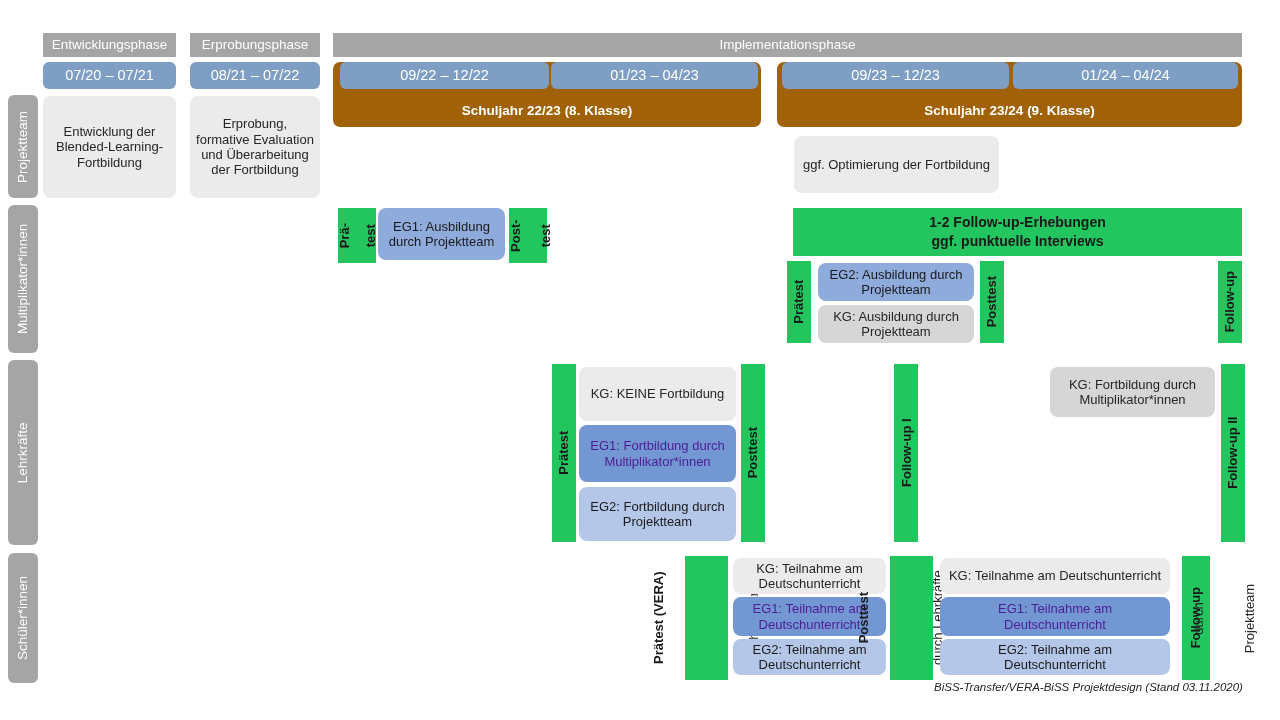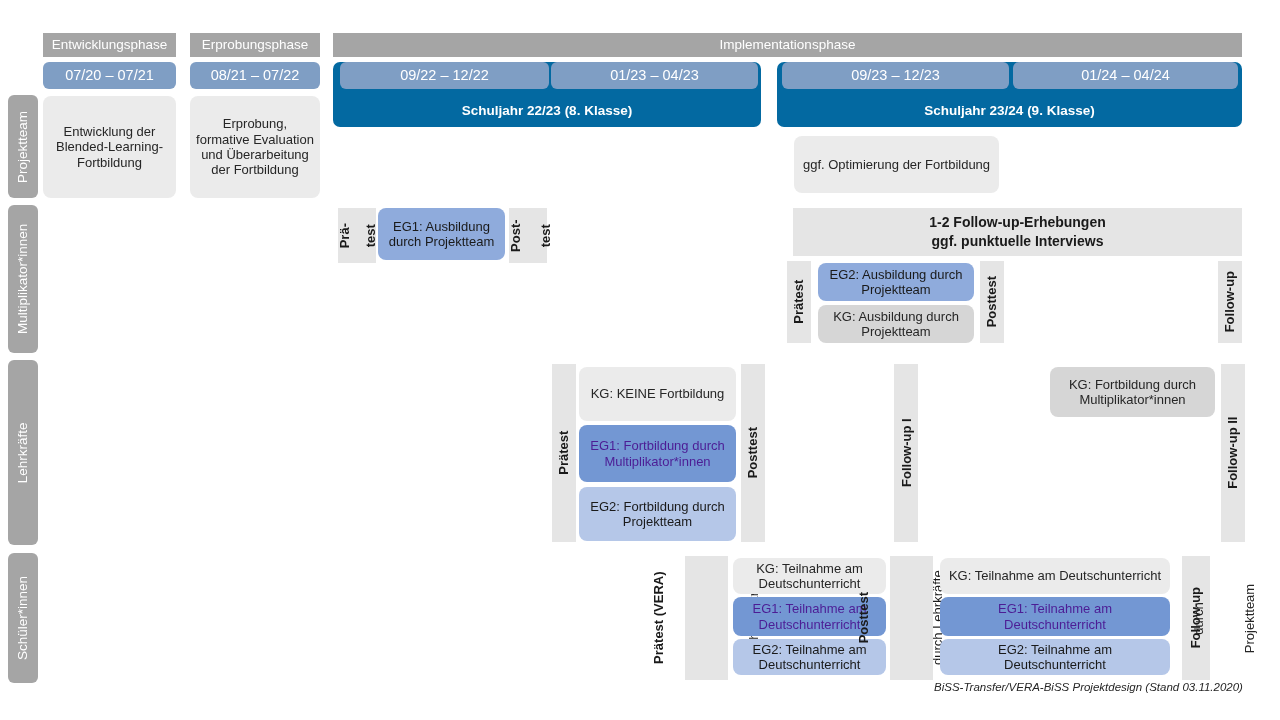--- a/index.html
+++ b/index.html
@@ -15,36 +15,36 @@
   .box{position:absolute;box-sizing:border-box;display:flex;align-items:center;justify-content:center;text-align:center;line-height:1.18;}
 
   
   .phase{background:#a5a5a5;color:#ffffff;font-size:13.5px;}
   .phase-impl{justify-content:center;}
 
   
   .period{background:#7f9ec4;color:#ffffff;font-size:14.5px;border-radius:6px;}
 
   
-  .yearband{background:#0369a1;color:#ffffff;font-weight:bold;font-size:13.5px;border-radius:7px;align-items:flex-end;padding-bottom:8px;}
+  .yearband{background:#a16207;color:#ffffff;font-weight:bold;font-size:13.5px;border-radius:7px;align-items:flex-end;padding-bottom:8px;}
 
   
   .role{background:#a5a5a5;color:#ffffff;border-radius:6px;font-size:13.5px;}
   .role span{transform:rotate(-90deg);white-space:nowrap;display:block;}
 
   
   .card{border-radius:8px;font-size:13px;padding:2px 6px;}
   .card-gray{background:#ebebeb;color:#262626;}
   .card-gray2{background:#d6d6d6;color:#262626;}
   .card-blue-dark{background:#7397d3;color:#4c1d95;}
   .card-blue-mid{background:#8fabdc;color:#1a1a1a;}
   .card-blue-light{background:#b5c7e8;color:#1a1a1a;}
 
   
-  .green{background:#e5e5e5;color:#1a1a1a;font-weight:bold;font-size:13px;}
+  .green{background:#22c55e;color:#1a1a1a;font-weight:bold;font-size:13px;}
   .green .vtext{transform:rotate(-90deg);white-space:nowrap;display:block;}
   .green.banner{font-size:14px;line-height:1.35;}
   .vstack{position:absolute;display:flex;align-items:center;justify-content:center;}
   .vcol{transform:rotate(-90deg);white-space:nowrap;font-size:13px;}
   .vcol.b{font-weight:bold;}
   .vcol.n{font-weight:normal;}
 
   .footer{position:absolute;font-style:italic;font-size:11.5px;color:#262626;white-space:nowrap;}
 </style>
 </head>

